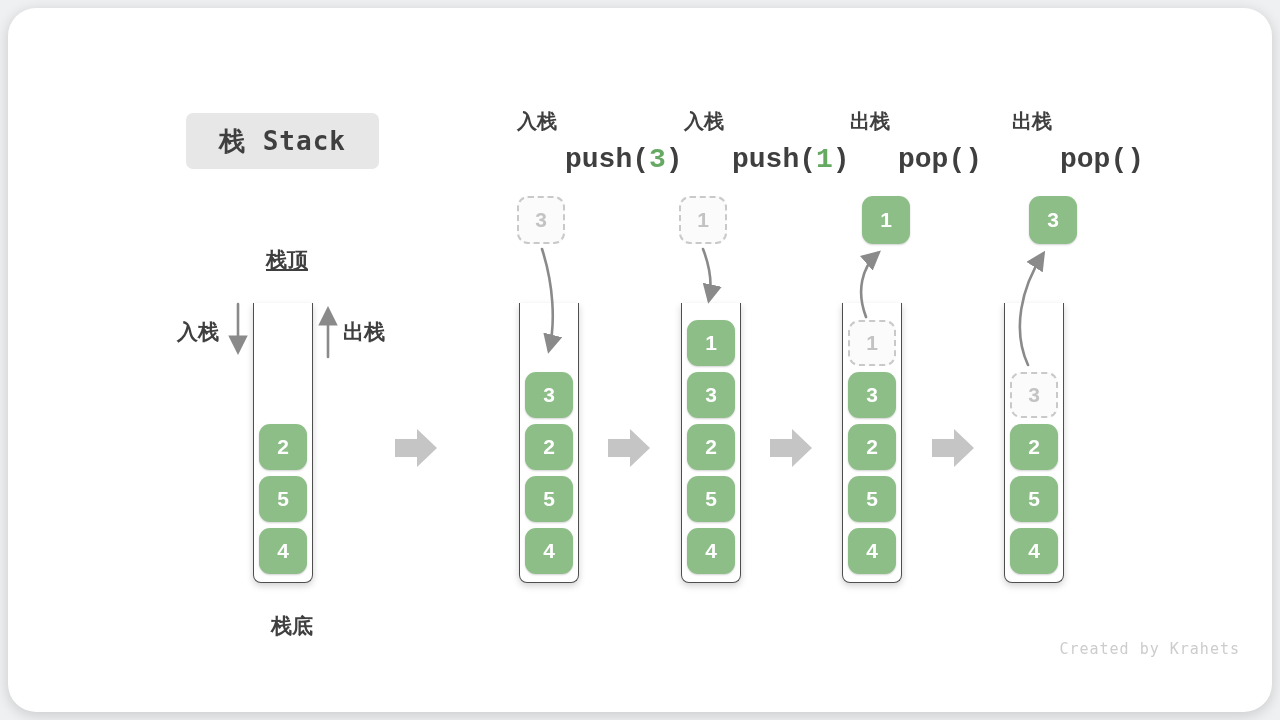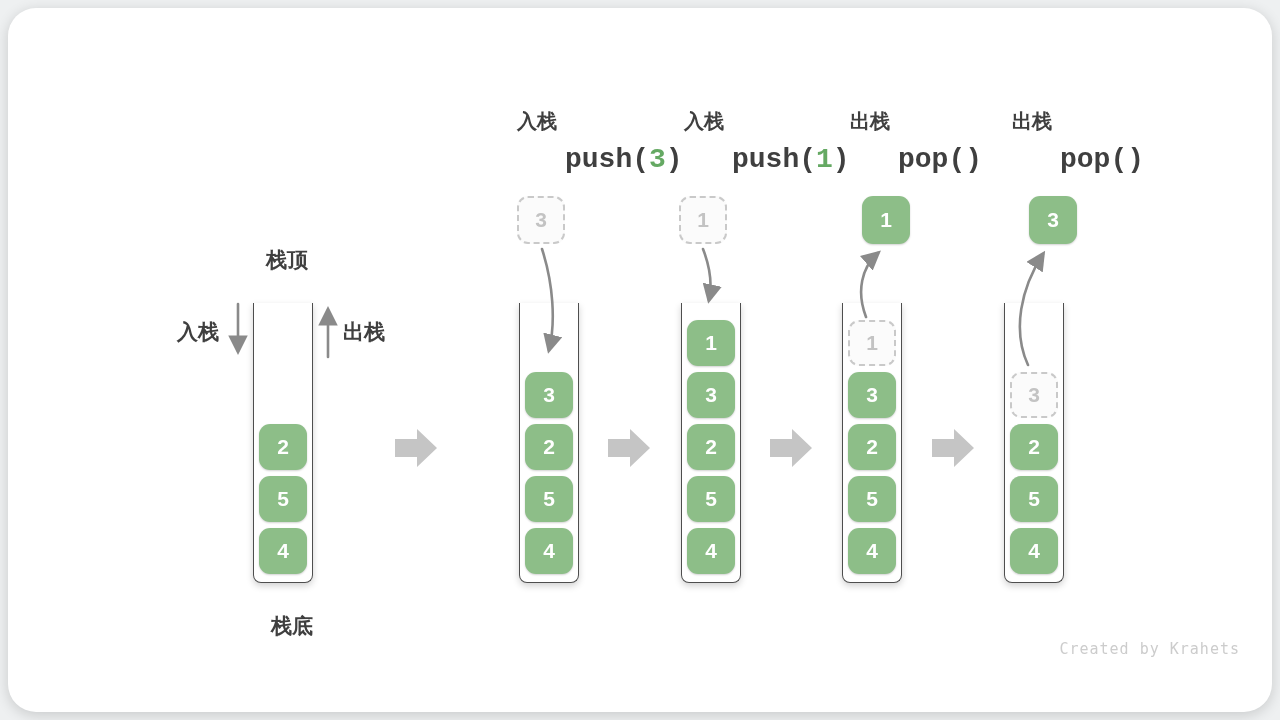--- a/index.html
+++ b/index.html
@@ -91,22 +91,25 @@
     font-family:"DejaVu Sans Mono","Liberation Mono",monospace;
     font-size:15px;color:var(--watermark);letter-spacing:1px;
   }
 </style>
 </head>
 <body>
 
 <div class="card"></div>
 <div class="canvas">
 
+  <div class="title-box">
+    <span>栈 Stack</span>
+  </div>
 
-  <div class="cjk-label centered" style="left:287px;top:246px;">栈顶</div>
+  <div class="cjk-label centered" style="left:287px;top:246px;text-decoration:underline;">栈顶</div>
   <div class="cjk-label centered" style="left:292px;top:612px;">栈底</div>
   <div class="cjk-label" style="left:177px;top:318px;">入栈</div>
   <div class="cjk-label" style="left:343px;top:318px;">出栈</div>
 
   <div class="op-label" style="left:517px;">
     <div class="op-name">入栈</div>
     <div class="op-code"><span>push(</span><span class="arg">3</span><span>)</span></div>
   </div>
   <div class="op-label" style="left:684px;">
     <div class="op-name">入栈</div>

